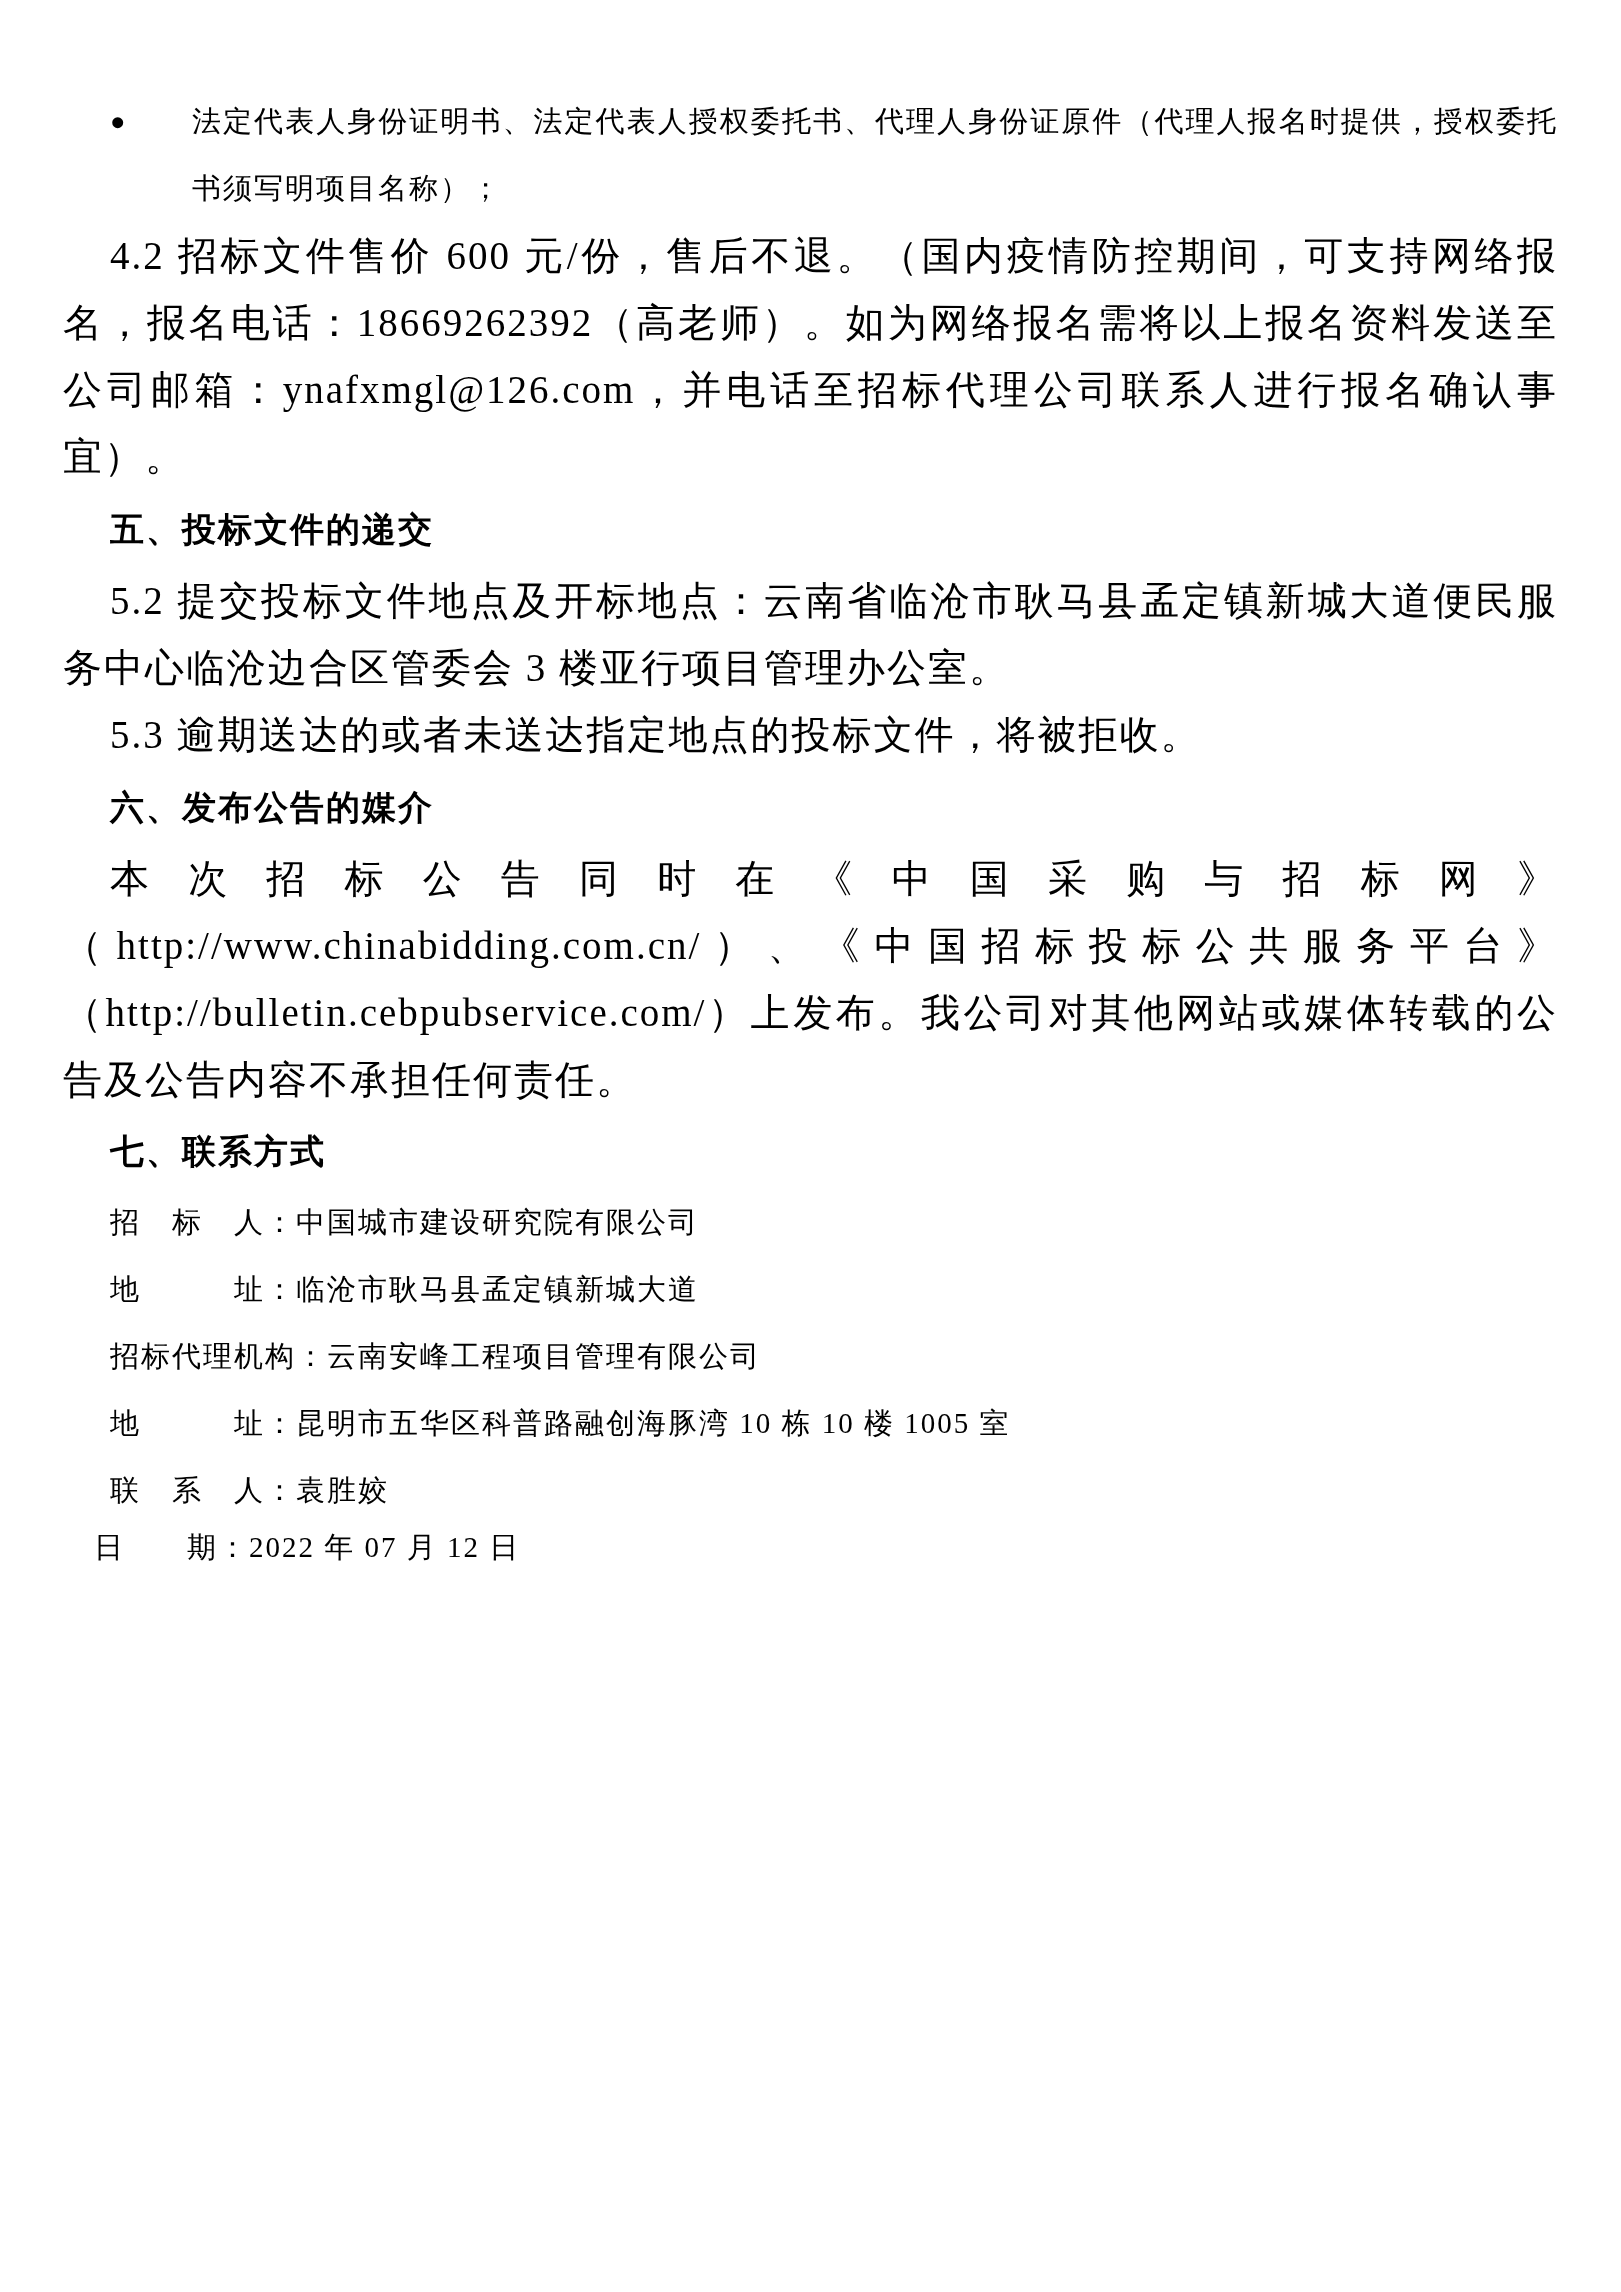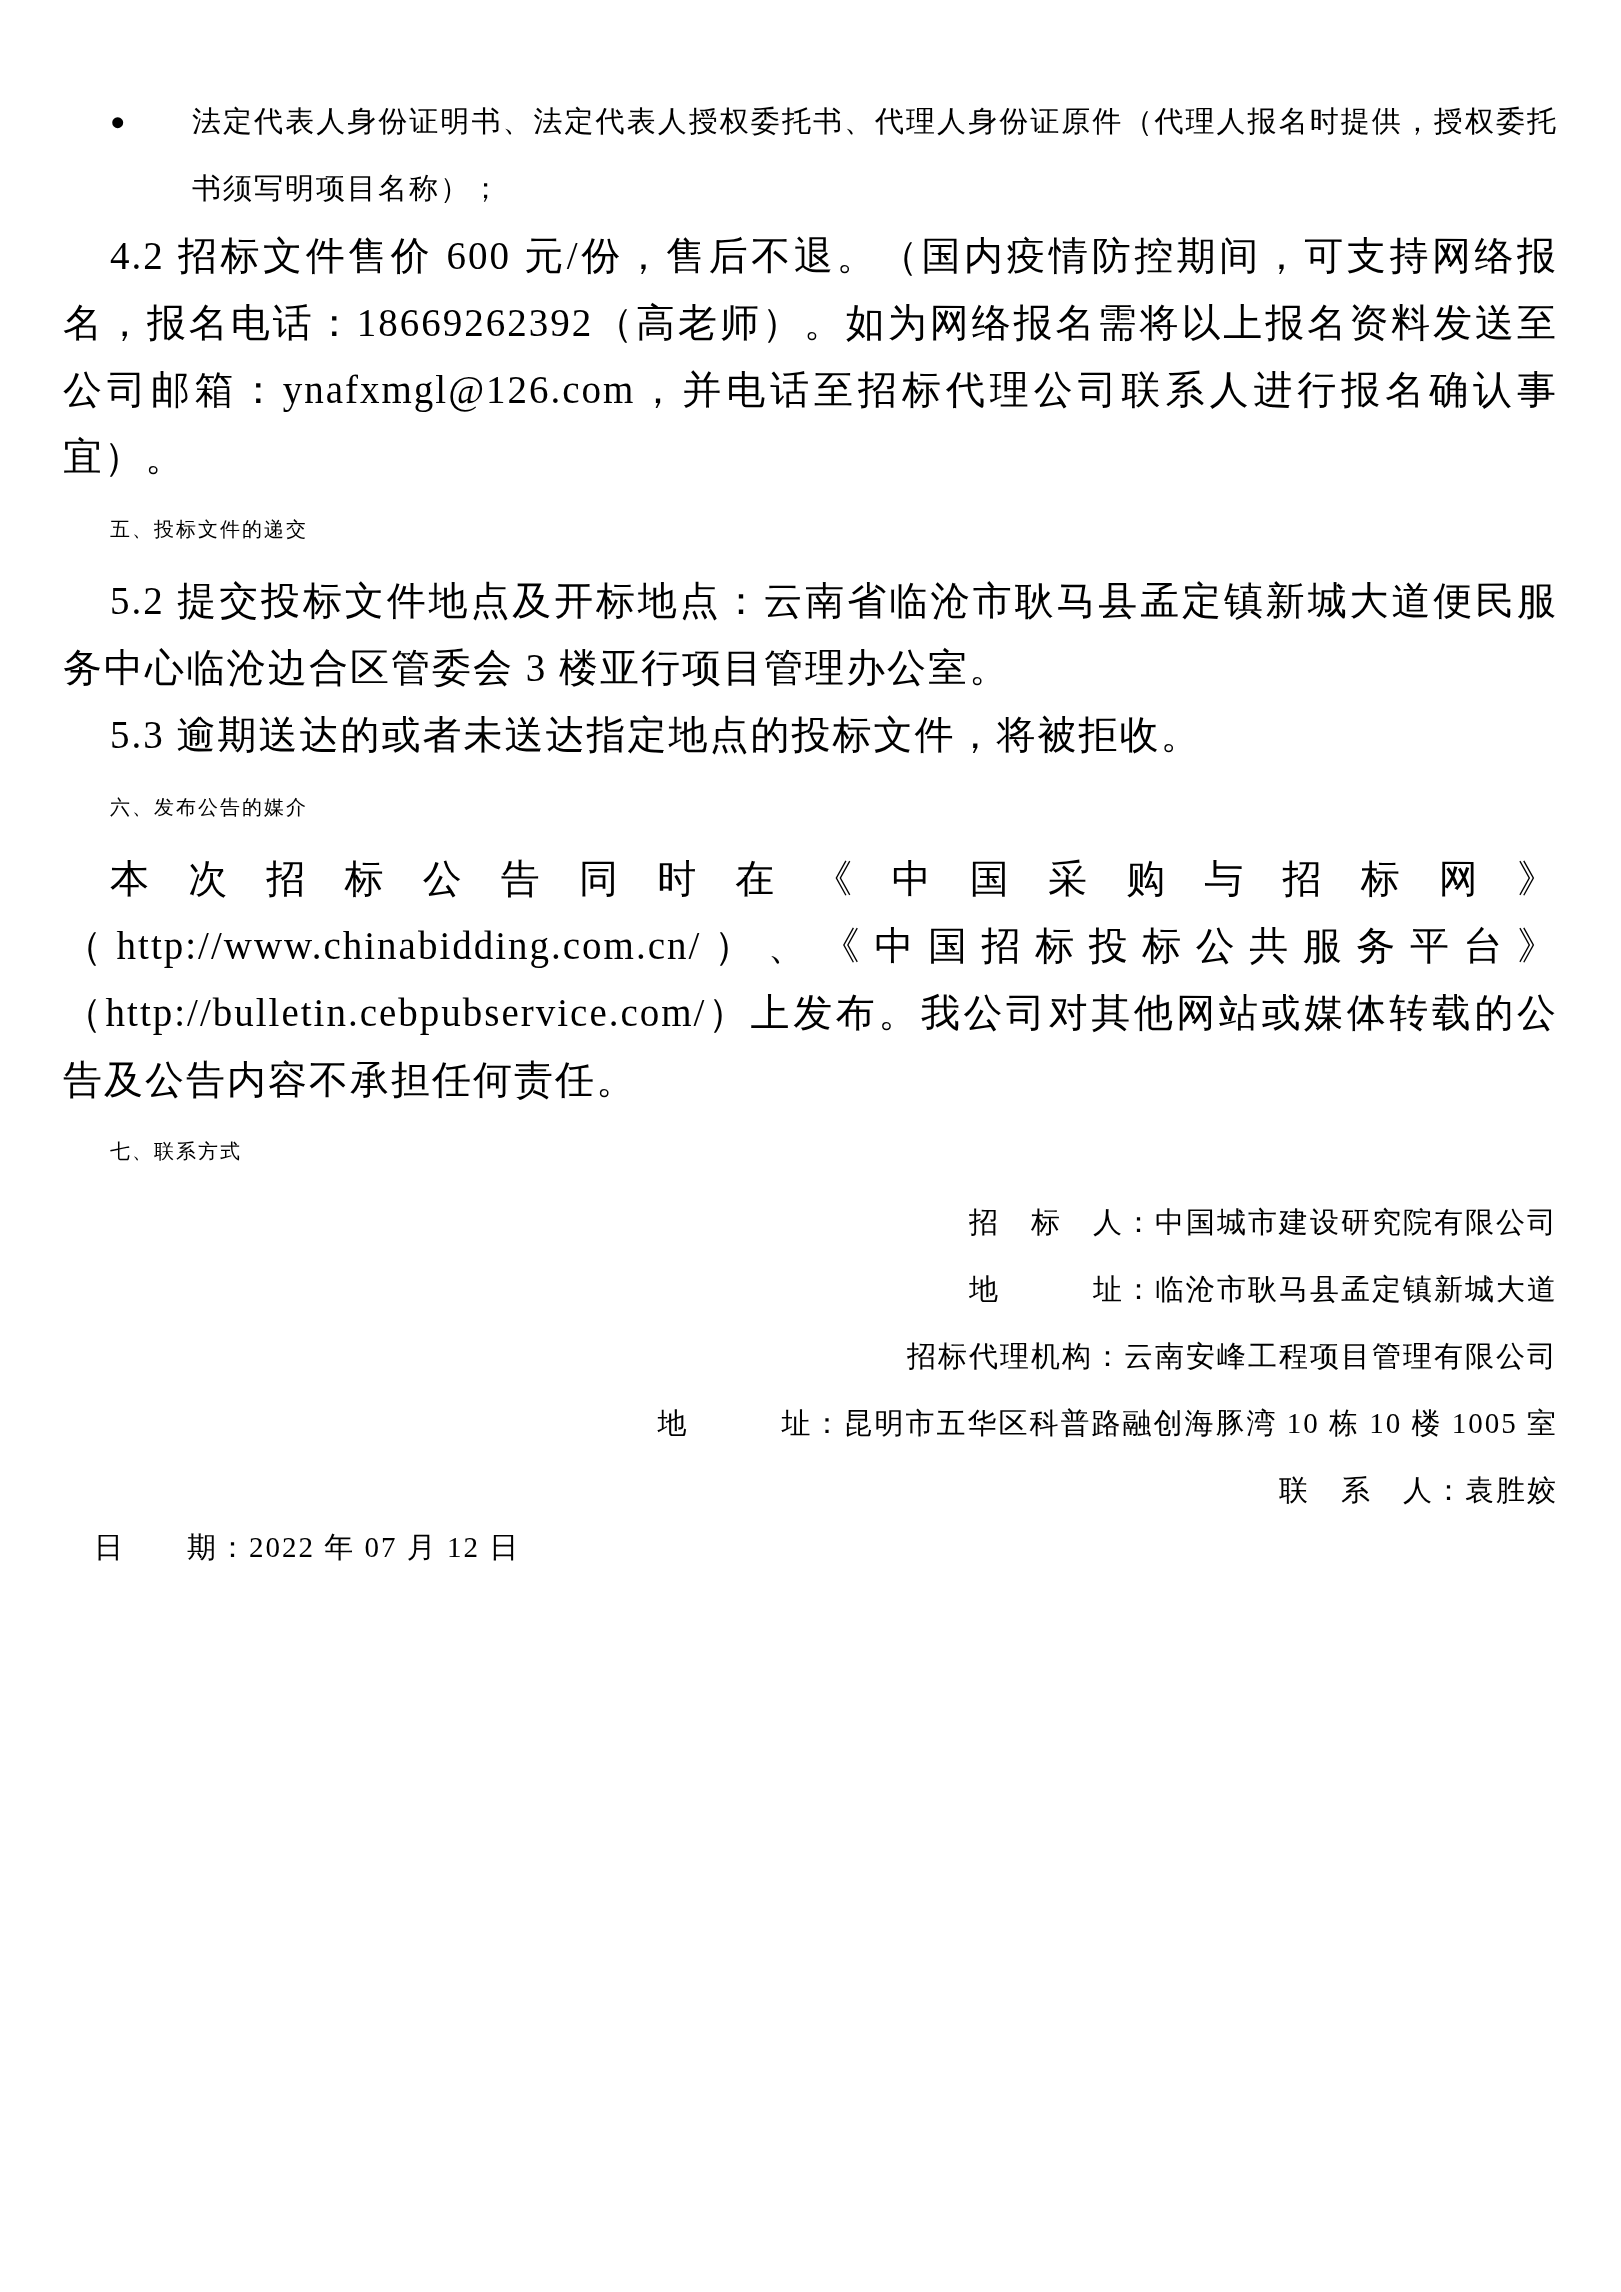--- a/index.html
+++ b/index.html
@@ -33,32 +33,31 @@
     letter-spacing: 2px;
   }
   .bullet-marker {
     position: absolute;
     left: 0; top: 0;
     font-size: 25.5px;
     line-height: 67px;
   }
   .heading {
     font-family: "Liberation Sans", "DejaVu Sans", sans-serif;
-    font-weight: normal;
-    font-size: 20px;
+    font-weight: bold;
+    font-size: 34px;
     line-height: 67px;
     letter-spacing: 2px;
     margin: 5.9px 0 3.9px 47px;
   }
   .contact-line {
     font-size: 29px;
     line-height: 67px;
     letter-spacing: 2px;
-    margin-left: 20px;
-    text-align: right;
+    margin-left: 47px;
   }
   .date-line {
     font-size: 29px;
     line-height: 47px;
     letter-spacing: 2px;
     margin-left: 31px;
   }
   .u {
     text-decoration: underline;
     text-underline-offset: 6.9px;

